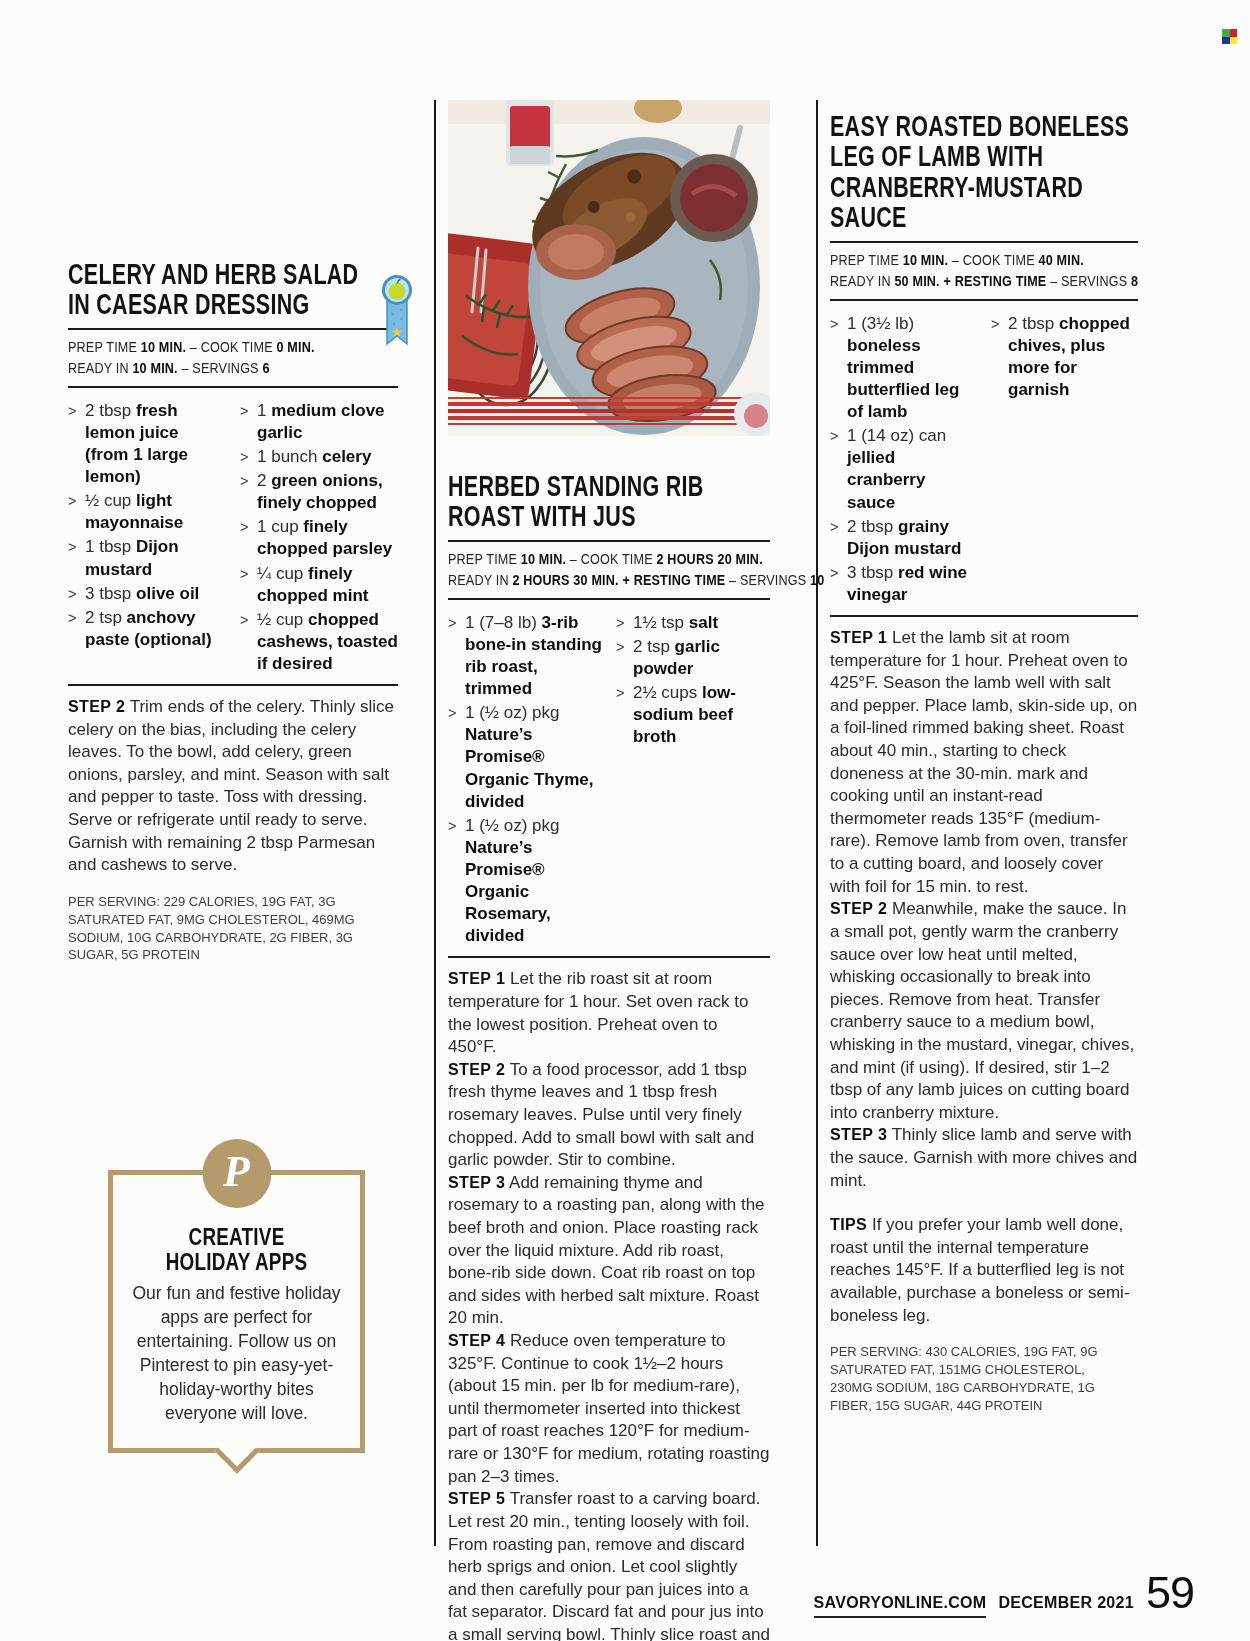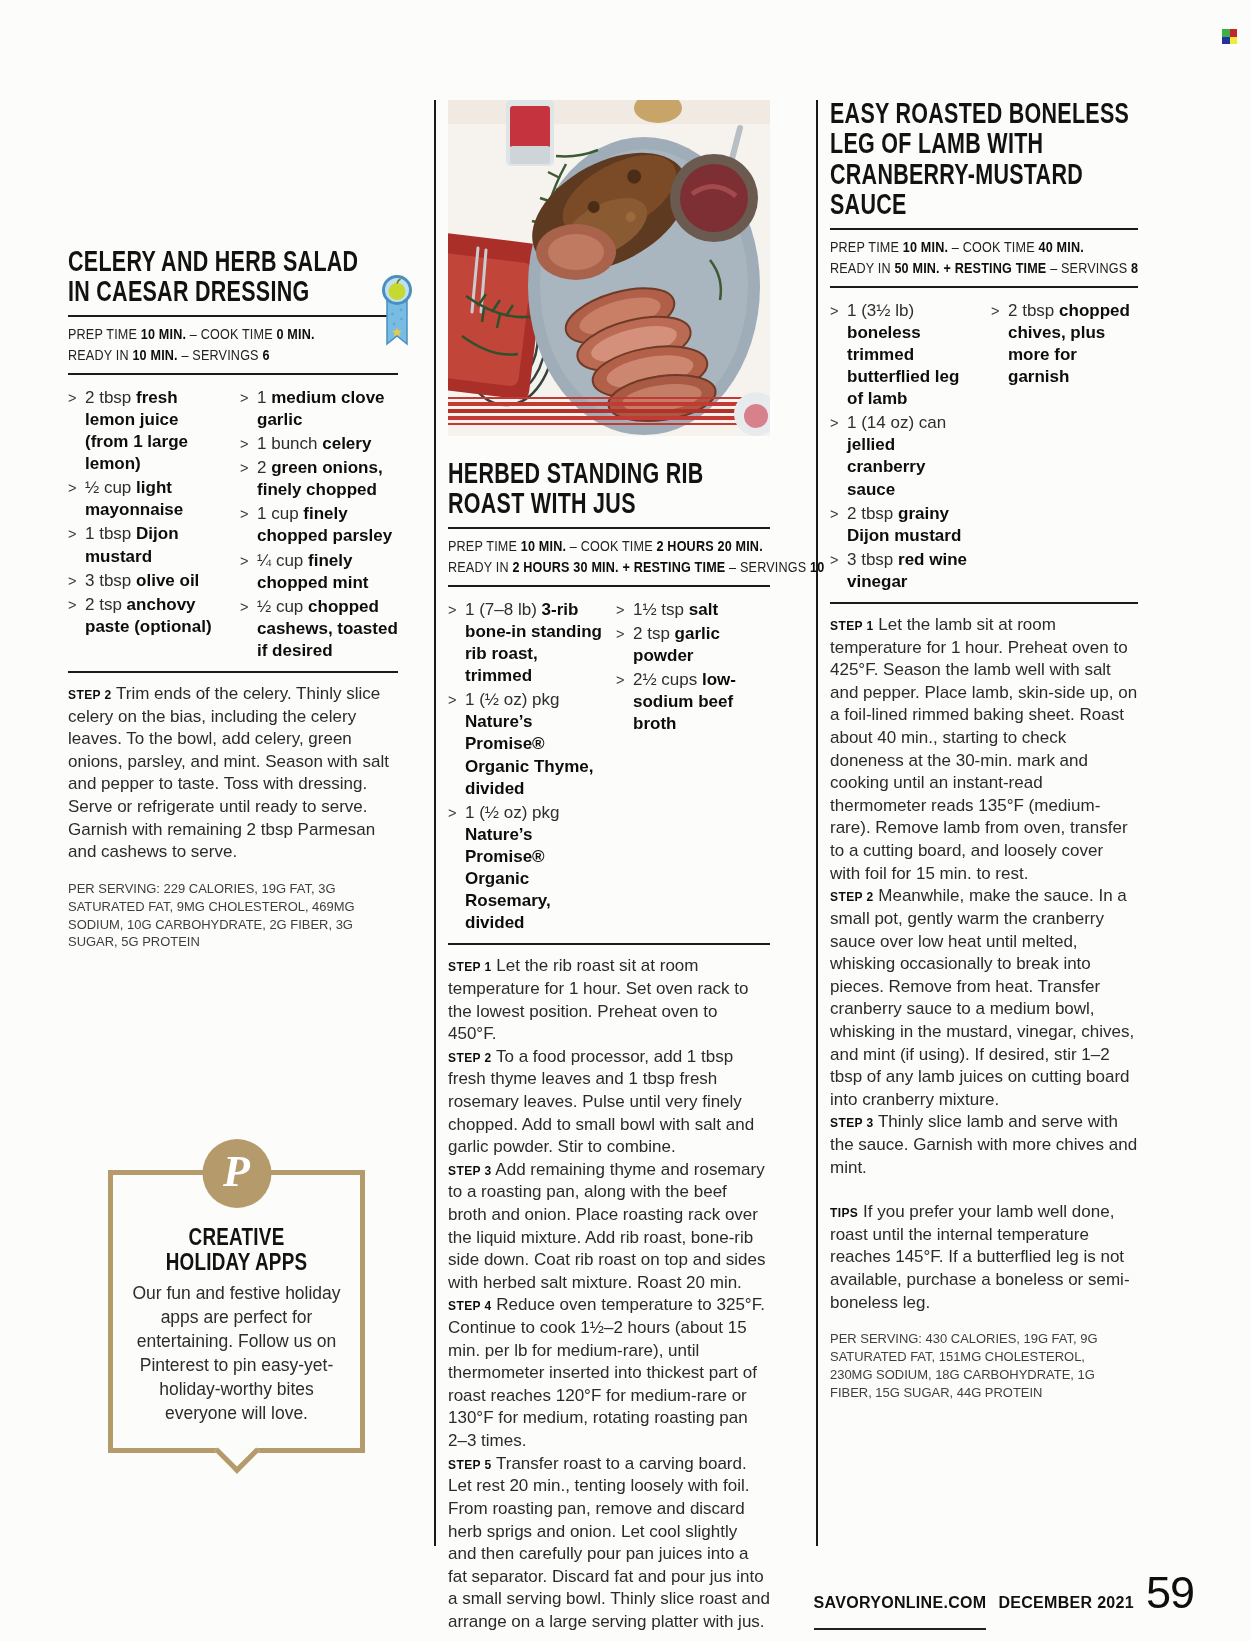--- a/index.html
+++ b/index.html
@@ -10,41 +10,41 @@
   
   .vrule{position:absolute;top:100px;width:2px;height:1446px;background:#191919;}
   #vrule1{left:434px;} #vrule2{left:816px;}
 
   
   .recipe-col{position:absolute;}
   #col-left{left:68px;top:246px;width:330px;}
   #col-mid{left:448px;top:458px;width:322px;}
   #col-right{left:830px;top:98px;width:308px;}
 
-  .r-title{margin:0 0 8px 0;}
+  .r-title{margin:13px 0 8px 0;}
   .title-line{display:block;font-weight:800;font-size:29px;line-height:1.05;letter-spacing:.4px;
               transform:scaleX(.74);transform-origin:0 50%;white-space:nowrap;color:#121212;}
 
   .rule{border:0;border-top:2.5px solid #1b1b1b;margin:7px 0;}
 
   .meta{font-size:14px;line-height:1.5;color:#222;letter-spacing:.2px;}
   .meta-line{display:block;white-space:nowrap;transform:scaleX(.9);transform-origin:0 50%;}
   .meta b{font-weight:800;color:#0e0e0e;}
 
   .ing-cols{display:flex;gap:14px;margin:12px 0 4px 0;}
   .ing-col{flex:1;min-width:0;}
   .ing-list{list-style:none;margin:0;padding:0;font-size:17px;line-height:1.3;}
   .ing-list li{padding-left:17px;margin-bottom:2px;}
   .ing-list .mk{display:inline-block;width:17px;margin-left:-17px;color:#3a3a3a;font-size:14.5px;}
   .ing-list .pre{color:#2e2e2e;text-align:right;}
   .ing-list b{color:#0d0d0d;font-weight:800;}
 
   .steps{margin-top:10px;}
   .step{margin:0;font-size:17px;line-height:1.33;color:#2b2b2b;}
-  .step-label{font-weight:800;font-size:12px;letter-spacing:.4px;color:#0d0d0d;}
+  .step-label{font-weight:800;font-size:16px;letter-spacing:.4px;color:#0d0d0d;}
   .tips{margin-top:22px;}
 
   .nutrition{margin-top:16px;font-size:13.5px;line-height:1.32;color:#3e3e3e;
              transform:scaleX(.96);transform-origin:0 0;}
 
   
   #photo{position:absolute;left:448px;top:100px;width:322px;height:336px;overflow:hidden;}
   #photo svg{display:block;}
 
   
@@ -65,21 +65,21 @@
   #pin-circle .p{color:#fff;font-family:"Liberation Serif",serif;font-weight:700;font-style:italic;
                  font-size:44px;line-height:1;margin-top:-3px;}
   .pin-head{margin:50px 8px 6px 8px;text-align:center;}
   .pin-head-line{display:block;font-weight:800;font-size:23px;line-height:1.08;letter-spacing:.3px;
                  transform:scaleX(.82);transform-origin:50% 50%;white-space:nowrap;color:#121212;}
   .pin-body{margin:2px 10px 0 10px;text-align:center;font-size:17.5px;line-height:1.38;color:#2c2c2c;}
 
   
   #footer{position:absolute;right:56px;top:1570px;display:flex;align-items:baseline;gap:12px;}
   .f-site{font-weight:800;font-size:16px;letter-spacing:.3px;color:#111;
-          border-bottom:2px solid #222;padding-bottom:16px;}
+          border-bottom:2px solid #222;padding-bottom:4px;}
   .f-issue{font-weight:800;font-size:16px;letter-spacing:.3px;color:#111;}
   .f-page{font-size:45px;font-weight:400;line-height:1;color:#0e0e0e;letter-spacing:-1px;}
 </style>
 </head>
 <body>
 
 <div class="page">
 
   <div id="corner-mark">
     <span style="background:#3fae49"></span>

